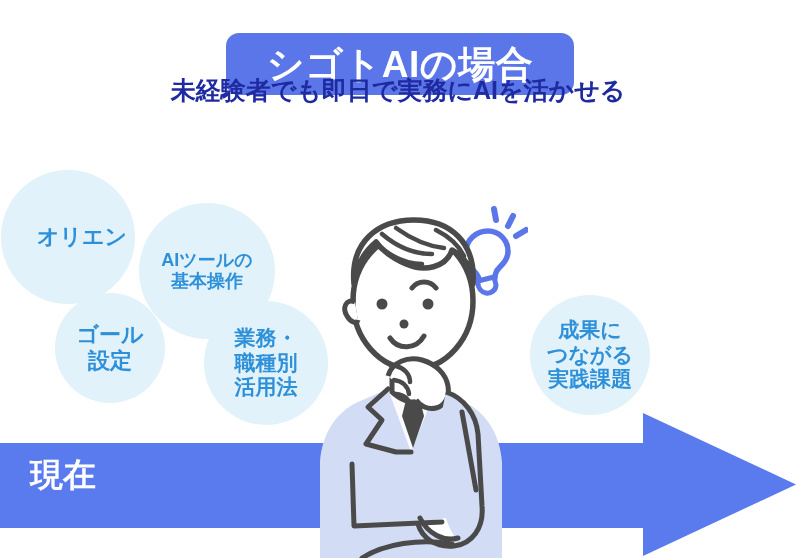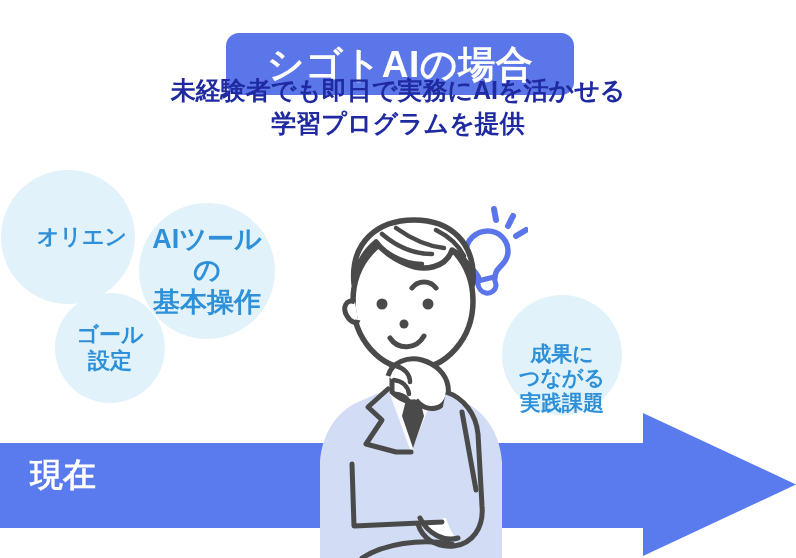--- a/index.html
+++ b/index.html
@@ -76,26 +76,26 @@
     display: block;
   }
 
   #bubble-orientation { left: 1px;   top: 170px; width: 134px; height: 134px; padding-left: 28px; }
   #bubble-orientation .label { font-size: 22px; }
 
   #bubble-goal        { left: 55px;  top: 293px; width: 110px; height: 110px; }
   #bubble-goal .label { font-size: 22px; }
 
   #bubble-aitools     { left: 139px; top: 203px; width: 136px; height: 136px; }
-  #bubble-aitools .label { font-size: 27px; }
+  #bubble-aitools .label { font-size: 18px; }
 
   #bubble-usecases    { left: 204px; top: 301px; width: 124px; height: 124px; }
   #bubble-usecases .label { font-size: 21px; }
 
-  #bubble-results     { left: 502px; top: 295px; width: 120px; height: 120px; align-items: flex-end; }
+  #bubble-results     { left: 530px; top: 295px; width: 120px; height: 120px; }
   #bubble-results .label { font-size: 21px; }
 
   #bubble-coach       { left: 610px; top: 184px; width: 184px; height: 184px; }
   #bubble-coach .label { font-size: 22px; }
 
   
   #arrow {
     position: absolute;
     left: 0;
     top: 413px;
@@ -144,37 +144,41 @@
     <polygon points="0,30 643,30 643,0 796,71.5 643,143 643,115 0,115" fill="#5a7bee"></polygon>
   </svg>
   <div class="arrow-label" id="arrow-label-now">現在</div>
 
   <div id="title-badge">
     <span class="txt">シゴトAIの場合</span>
   </div>
 
   <div id="subtitle">
     <span class="line">未経験者でも即日で実務にAIを活かせる</span>
-    <span class="line">学習プログラムを提供</span>
   </div>
 
   <div class="bubble" id="bubble-orientation">
     <span class="label">オリエン</span>
   </div>
 
   <div class="bubble" id="bubble-aitools">
     <span class="label">AIツールの
 基本操作</span>
   </div>
 
   <div class="bubble" id="bubble-goal">
     <span class="label">ゴール
 設定</span>
   </div>
 
+  <div class="bubble" id="bubble-usecases">
+    <span class="label">業務・
+職種別
+活用法</span>
+  </div>
 
 
   <div class="bubble" id="bubble-results">
     <span class="label">成果に
 つながる
 実践課題</span>
   </div>
 
   <svg id="lightbulb" viewBox="0 0 70 95" width="70" height="95">
     <g stroke="#5b76e8" stroke-width="6" stroke-linecap="round" fill="none">

